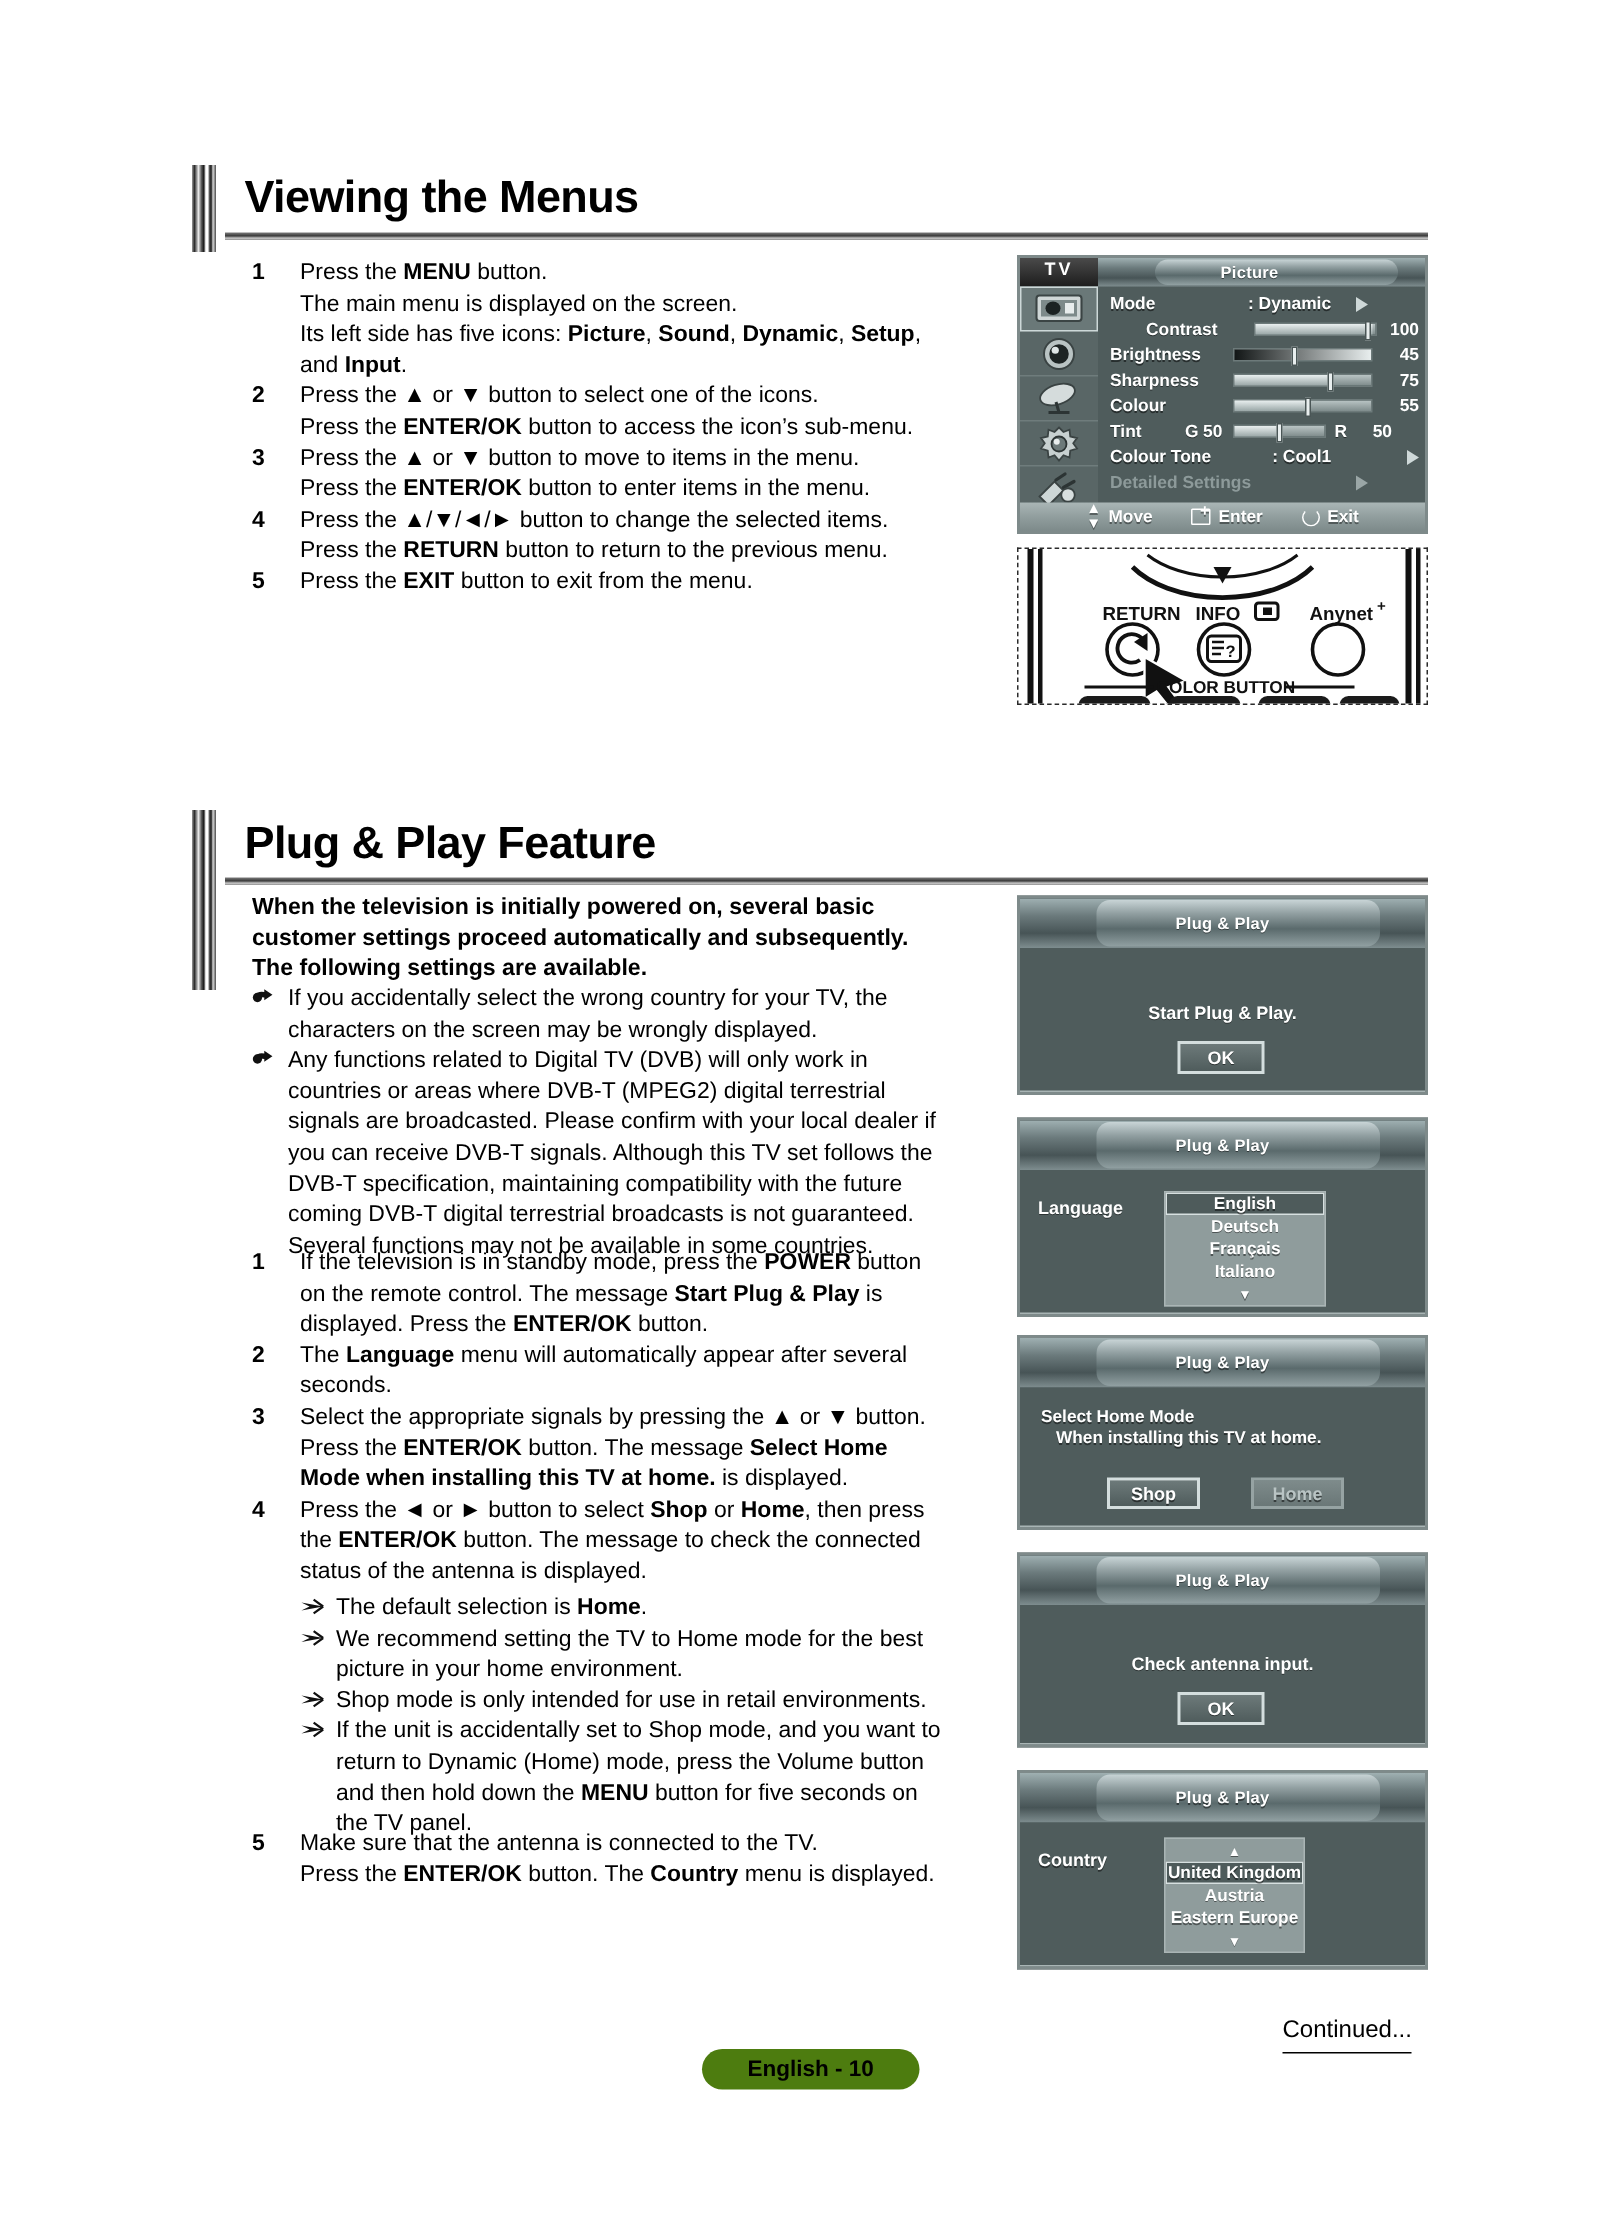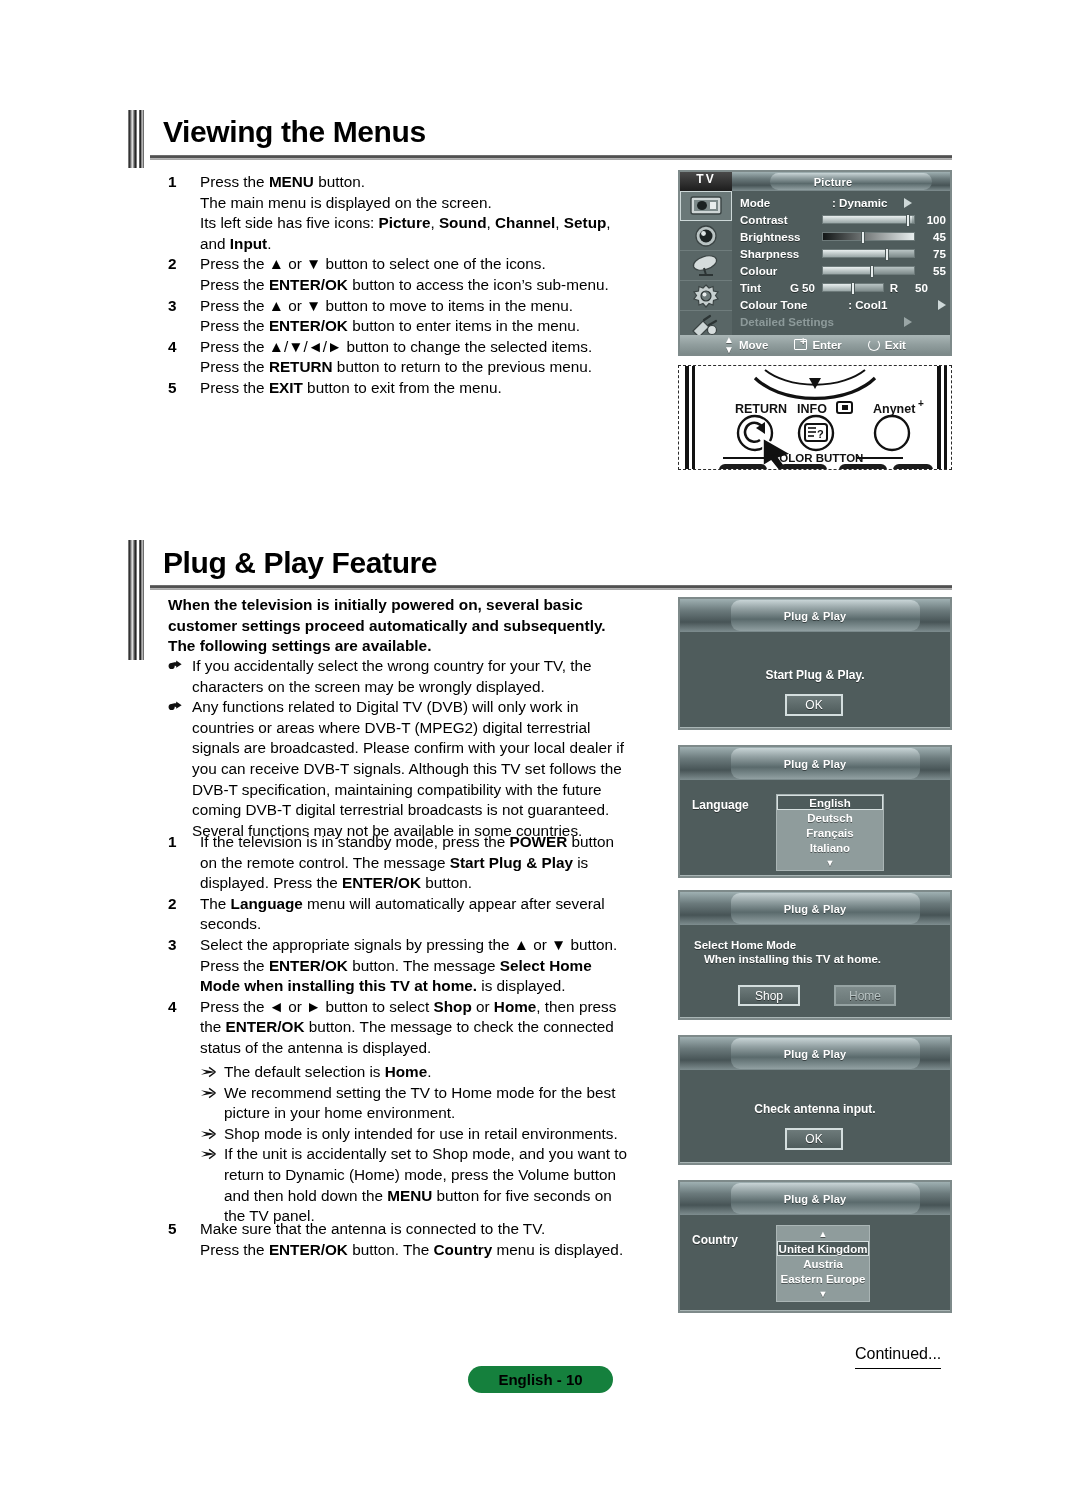--- a/index.html
+++ b/index.html
@@ -126,21 +126,21 @@
   .tri-dim { border-left-color:#8d9a9a; }
   .slider { position:relative; height:9px; background:linear-gradient(to bottom,#b9c4c4,#7f8c8c); border:1px solid #6d7a7a;}
   .slider .fill { position:absolute; left:0; top:0; bottom:0; background:linear-gradient(to bottom,#e9efef,#9aa7a7); }
   .slider .gradfill { position:absolute; left:0; top:0; bottom:0; background:linear-gradient(to right,#121616,#e8eeee); }
   .slider .knob { position:absolute; top:-2px; width:4px; height:13px; background:#e8eeee; border:1px solid #4a5656; }
 
   
   .pp-msg { position:absolute; font-size:12px; font-weight:bold; color:#fff; text-shadow:0 1px 0 rgba(0,0,0,.45); }
   .pp-btn {
     position:absolute; display:flex; align-items:center; justify-content:center;
-    font-size:12px; font-weight:normal; color:#ffffff; text-shadow:0 1px 0 rgba(0,0,0,.5);
+    font-size:12px; font-weight:bold; color:#ffffff; text-shadow:0 1px 0 rgba(0,0,0,.5);
     background:linear-gradient(to bottom,#6d7a7a,#4f5c5c); border:2px solid #d4dede;
   }
   .pp-btn.inactive { color:#b9c4c4; border-color:#96a3a3; background:linear-gradient(to bottom,#7d8a8a,#68seven 0%,#6c7979 100%); background:linear-gradient(to bottom,#7e8b8b,#6a7777); }
   .pp-list {
     position:absolute; background:#8f9c9c; border:1px solid #aab5b5;
     display:flex; flex-direction:column;
   }
   .pp-list .it {
     height:15px; display:flex; align-items:center; justify-content:center;
     font-size:11.5px; font-weight:bold; color:#ffffff; text-shadow:0 1px 0 rgba(0,0,0,.45);
@@ -148,21 +148,21 @@
   .pp-list .it.sel { background:#4e5b5b; border:1.5px solid #d7e0e0; }
   .pp-list .it.arrow { font-size:9px; }
   .pp-side-label { position:absolute; font-size:12px; font-weight:bold; color:#ffffff; text-shadow:0 1px 0 rgba(0,0,0,.45); }
 
   
   .remote {
     position:absolute; border:1.5px dashed #2b2b2b; background:#fff; overflow:hidden;
   }
 
   .footer-pill {
-    position:absolute; background:#15803d; border-radius:14px;
+    position:absolute; background:#4d7c0f; border-radius:14px;
     display:flex; align-items:center; justify-content:center;
     font-size:15px; font-weight:bold; color:#000;
   }
   .continued {
     position:absolute; font-size:16px; color:#000;
     border-bottom: 1.5px solid #000; padding-bottom:5px;
   }
 </style>
 </head>
 <body>
@@ -173,21 +173,21 @@
   <div class="vbar2" style="left:139px; top:110px; height:58px;"></div>
   <div class="sect-title" style="left:163px; top:115px;">Viewing the Menus</div>
   <div class="title-rule" style="left:150px; top:155px; width:802px;"></div>
 
   <div class="steps" style="left:168px; top:172px; width:500px;">
     <div class="step">
       <div class="step-num">1</div>
       <div class="step-body">
         <span class="ln">Press the <b>MENU</b> button.</span>
         <span class="ln">The main menu is displayed on the screen.</span>
-        <span class="ln">Its left side has five icons: <b>Picture</b>, <b>Sound</b>, <b>Channel</b>, <b>Setup</b>,</span>
+        <span class="ln">Its left side has five icons: <b>Picture</b>, <b>Sound</b>, <b>Dynamic</b>, <b>Setup</b>,</span>
         <span class="ln">and <b>Input</b>.</span>
       </div>
     </div>
     <div class="step">
       <div class="step-num">2</div>
       <div class="step-body">
         <span class="ln">Press the ▲ or ▼ button to select one of the icons.</span>
         <span class="ln">Press the <b>ENTER/OK</b> button to access the icon’s sub-menu.</span>
       </div>
     </div>
@@ -264,21 +264,21 @@
     </div>
 
     <div class="pm-right" style="top:19px;">
 
       <div class="pm-row" style="top:4px;">
         <span class="pm-label" style="width:92px;">Mode</span>
         <span class="pm-val" style="width:72px;">: Dynamic</span>
         <span class="tri-out"></span>
       </div>
 
-      <div class="pm-row" style="top:21px;">
+      <div class="pm-row" style="top:21px;margin-left:24px;">
         <span class="pm-label" style="width:84px;">Contrast</span>
         <span class="slider" style="width:96px;">
           <span class="fill" style="width:98%;"></span>
             <span class="knob" style="left:92%;"></span>
         </span>
         <span class="pm-num" style="margin-left:6px;">100</span>
       </div>
 
       <div class="pm-row" style="top:38px;">
         <span class="pm-label" style="width:84px;">Brightness</span>

